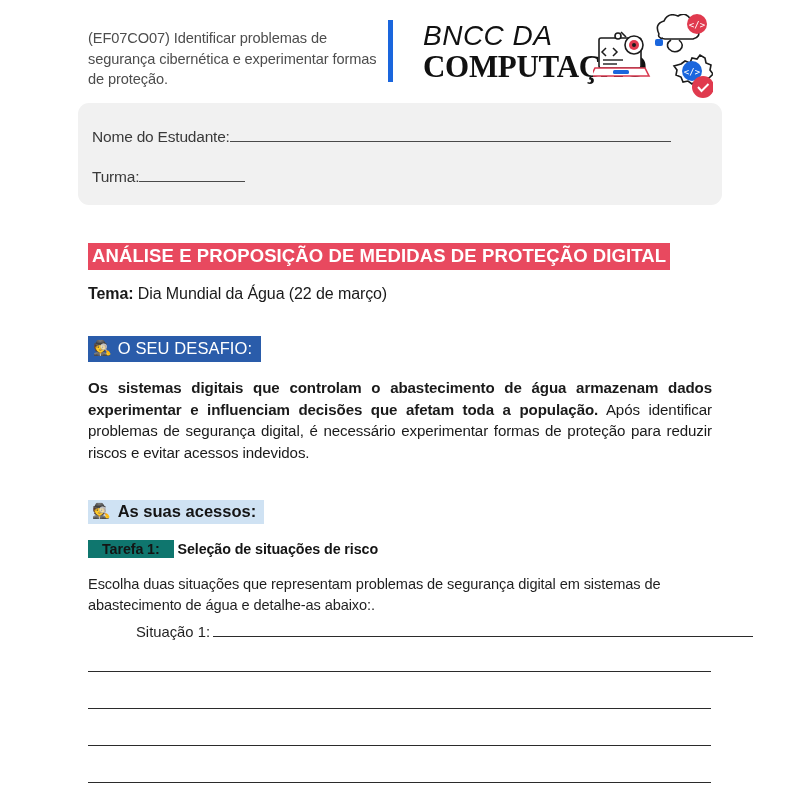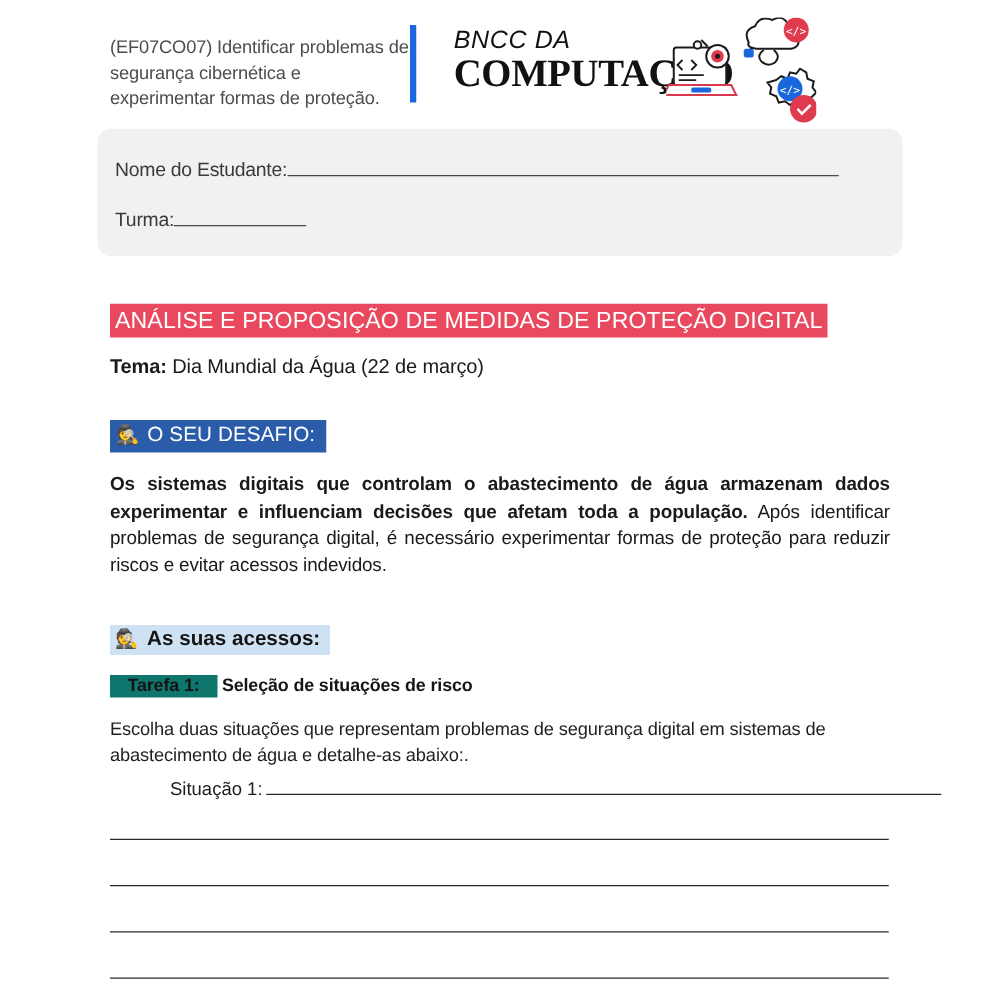--- a/index.html
+++ b/index.html
@@ -24,21 +24,21 @@
     position: absolute;
     top: 18px;
     left: 0;
     width: 800px;
     height: 82px;
     display: flex;
     align-items: flex-start;
   }
 
   .header-skill {
-    width: 328px;
+    width: 388px;
     padding-left: 88px;
     padding-top: 10px;
     font-size: 14.6px;
     line-height: 1.42;
     color: #4d4d4d;
     letter-spacing: -0.1px;
   }
 
   .header-divider {
     width: 5px;
@@ -52,21 +52,21 @@
     flex: 1 1 auto;
     position: relative;
     padding-left: 30px;
     padding-top: 4px;
   }
 
   .brand-line1 {
     font-family: "Liberation Sans", sans-serif;
     font-style: italic;
     font-weight: 400;
-    font-size: 20px;
+    font-size: 28px;
     letter-spacing: 0.5px;
     color: #111111;
     line-height: 1;
   }
 
   .brand-line2 {
     font-family: "Liberation Serif", serif;
     font-weight: 700;
     font-size: 31px;
     letter-spacing: -0.3px;
@@ -125,21 +125,21 @@
     width: 800px;
   }
 
   .title-banner {
     position: absolute;
     top: 243px;
     left: 88px;
     background: #e8495f;
     color: #ffffff;
     font-size: 18.5px;
-    font-weight: 400;
+    font-weight: 700;
     letter-spacing: 0.1px;
     padding: 3px 4px 4px 4px;
     line-height: 1.08;
     white-space: nowrap;
   }
 
   .tema-line {
     position: absolute;
     top: 285px;
     left: 88px;

